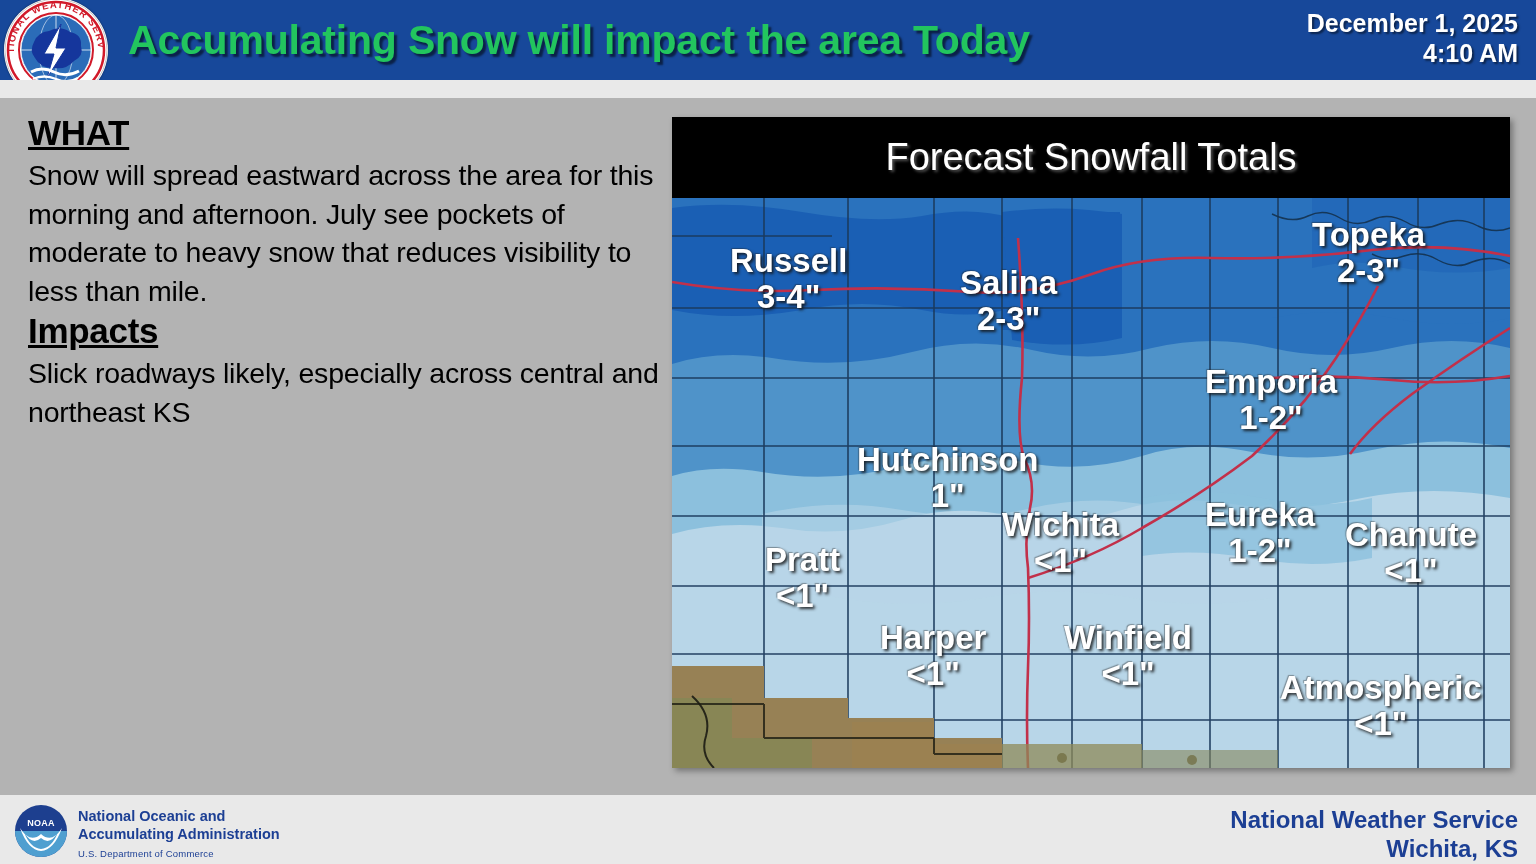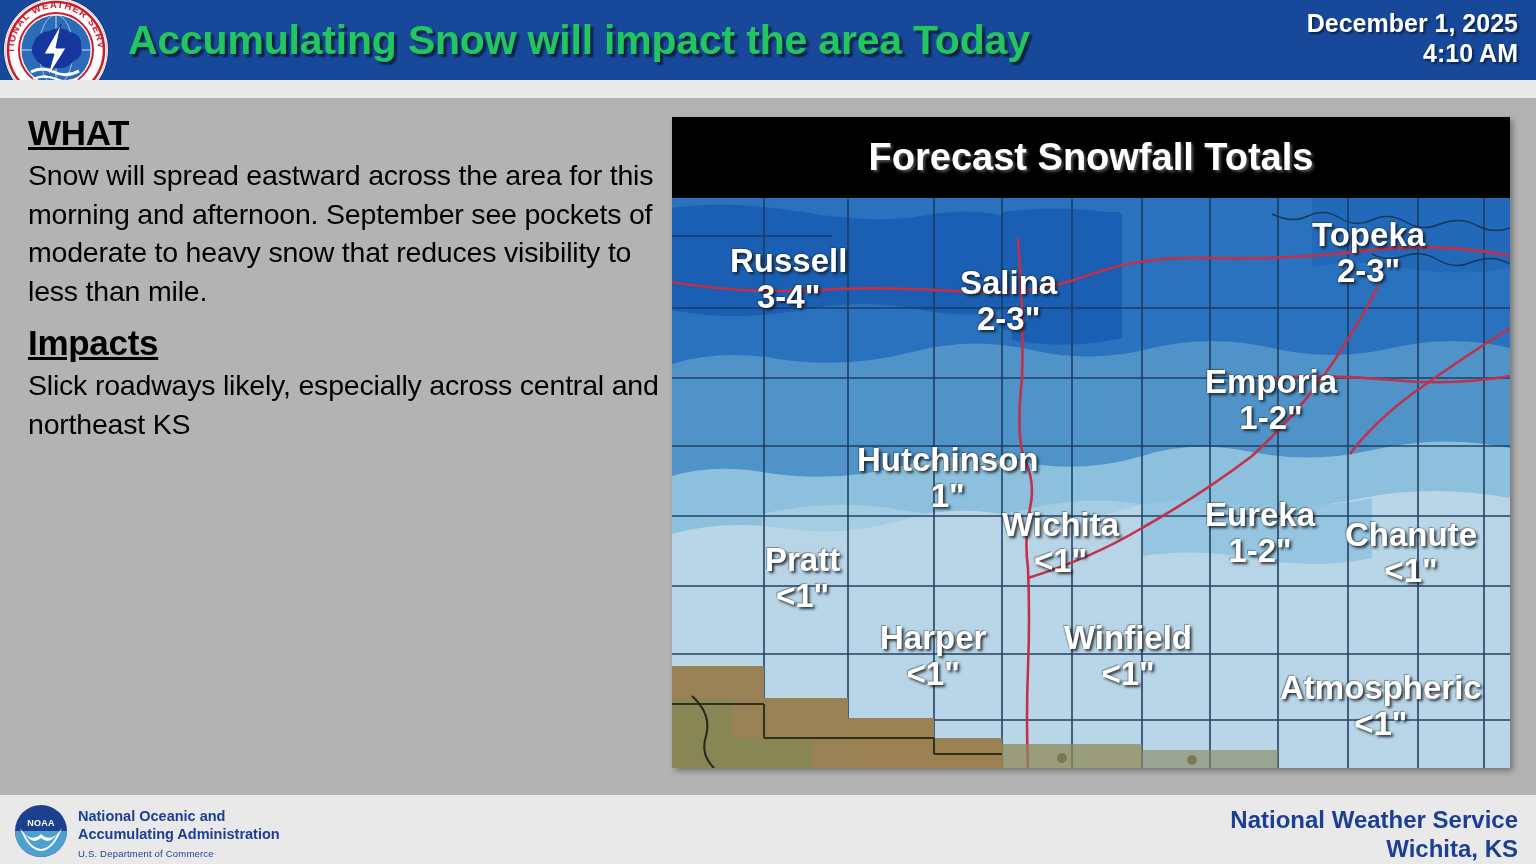--- a/index.html
+++ b/index.html
@@ -57,34 +57,34 @@
   }
   .sec-head {
     font-size:35px; font-weight:bold; text-decoration:underline;
     line-height:42px; margin-bottom:2px; letter-spacing:-0.3px;
   }
   .sec-body {
     font-size:28.5px; line-height:38.5px; letter-spacing:-0.2px;
   }
   #sec-what { margin-top:0px; }
   #sec-when { margin-top:12px; }
-  #sec-impacts { margin-top:12px; }
+  #sec-impacts { }
 
   
   #map-wrap {
     position:absolute; left:672px; top:117px; width:838px; height:651px;
     background:#000000;
     box-shadow:3px 3px 6px rgba(0,0,0,0.35);
     overflow:hidden;
   }
   #map-title {
     position:absolute; left:0; top:0; width:838px; height:81px;
     background:#000000; color:#ffffff;
     display:flex; align-items:center; justify-content:center;
-    font-size:38px; font-weight:bold;
+    font-size:38px; font-weight:normal;
     text-shadow:2px 2px 3px rgba(90,90,90,0.9);
   }
   #map-canvas {
     position:absolute; left:0; top:81px; width:838px; height:570px;
     overflow:hidden;
     background:#8b5cf6;
   }
   #map-svg { position:absolute; left:0; top:0; width:838px; height:570px; }
 
   .city-label {
@@ -167,21 +167,21 @@
 
   <div id="header-strip"></div>
 
   <div id="body-gray"></div>
 
   <div id="text-panel">
 
     <div id="sec-what">
       <div class="sec-head">WHAT</div>
       <div class="sec-body">Snow will spread eastward across the area for this morning and afternoon.
-September see pockets of moderate to heavy snow that reduces visibility to less than mile.</div>
+July see pockets of moderate to heavy snow that reduces visibility to less than mile.</div>
     </div>
 
 
     <div id="sec-impacts">
       <div class="sec-head">Impacts</div>
       <div class="sec-body">Slick roadways likely, especially across central and northeast KS</div>
     </div>
   </div>
 
   <div id="map-wrap">

